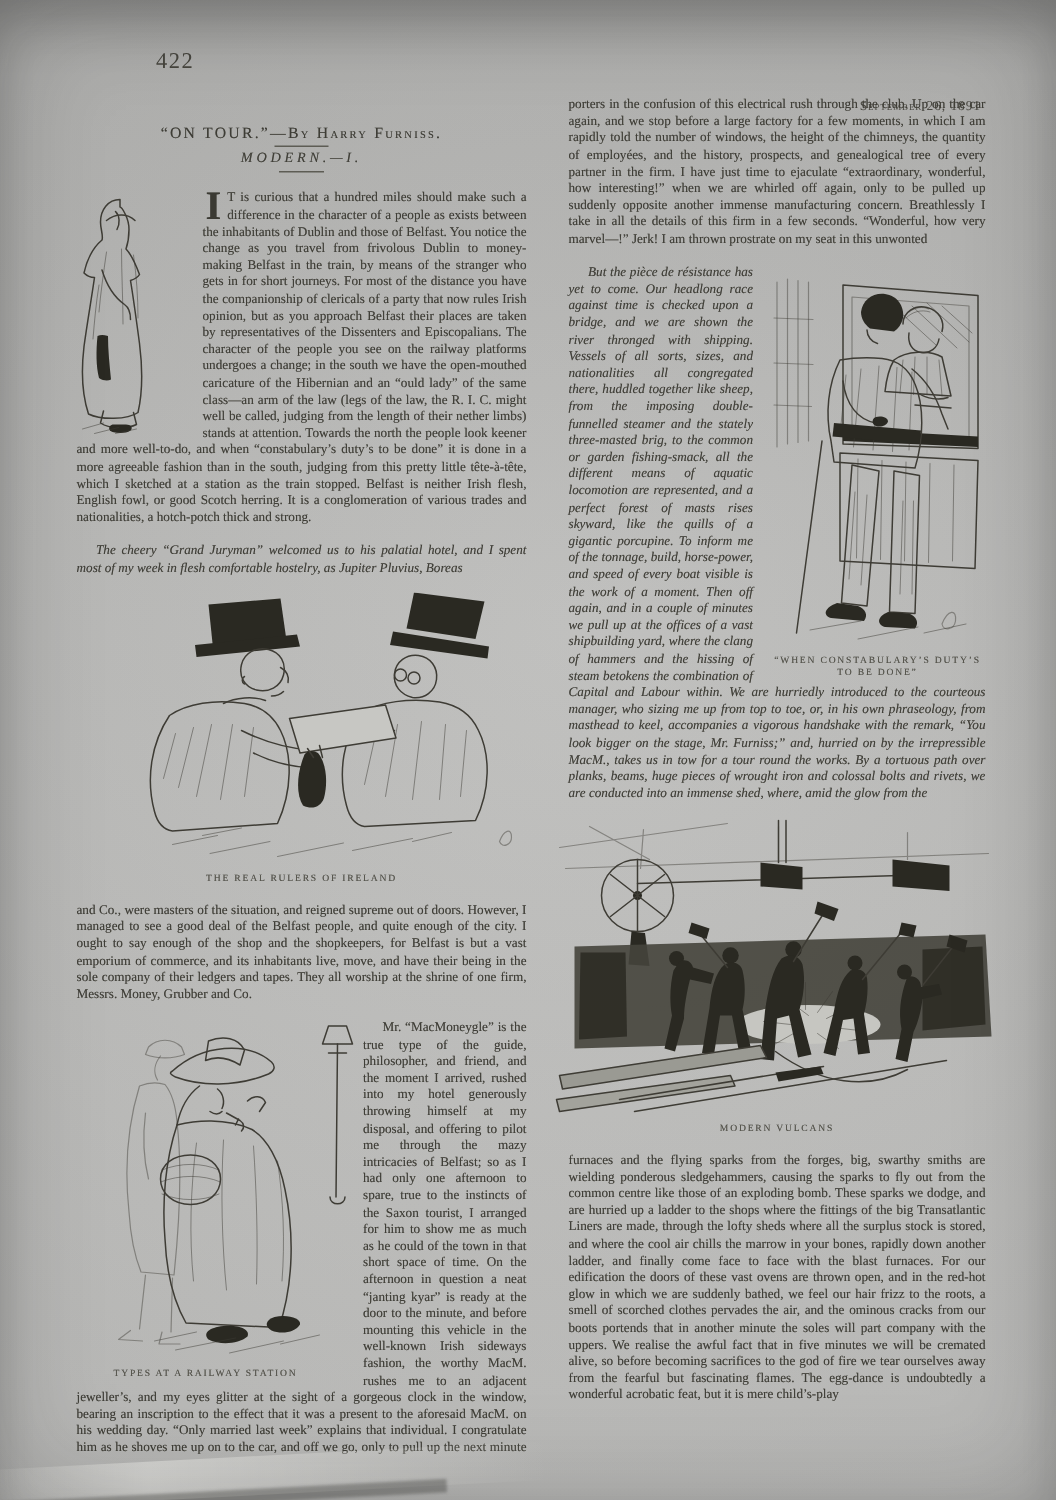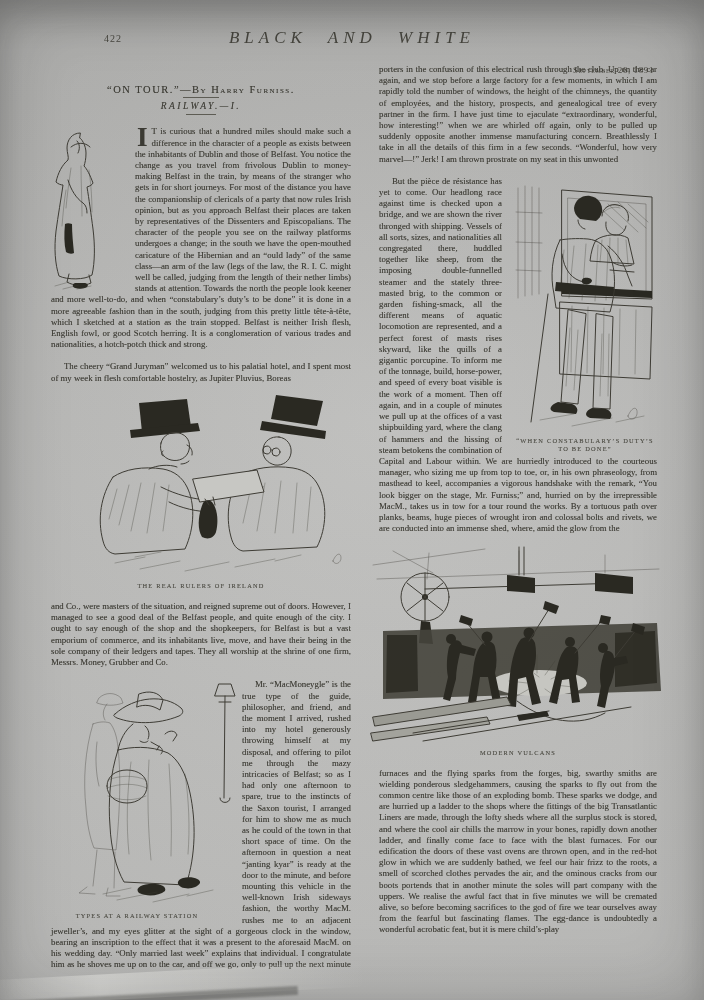--- a/index.html
+++ b/index.html
@@ -8,38 +8,38 @@
       radial-gradient(ellipse 120% 80% at 55% 42%, rgba(255,255,255,0.10), rgba(0,0,0,0.08)),
       linear-gradient(180deg,#a3a3a1 0px,#b2b2b0 50px,#b9b9b7 420px,#c2c2c0 100%);
     font-family:"Liberation Serif","DejaVu Serif",serif;color:#3f3e37;}
   .page::after{content:"";position:absolute;inset:0;pointer-events:none;
     box-shadow:inset 0 0 70px rgba(20,20,18,.22), inset 0 14px 24px rgba(20,20,18,.14);}
   .curl{position:absolute;left:-30px;bottom:4px;width:430px;height:26px;transform:rotate(-3deg);
     background:linear-gradient(90deg, rgba(240,240,236,0), rgba(240,240,236,.5) 30%, rgba(240,240,236,0) 92%);}
   .curl-shadow{position:absolute;left:-12px;bottom:-3px;width:310px;height:9px;transform:rotate(-3deg);
     background:rgba(30,30,28,.30);filter:blur(1px);}
   
-  .pageno{position:absolute;left:104px;top:33px;font-size:10px;letter-spacing:1px;color:#46453e;}
+  .pageno{position:absolute;left:104px;top:33px;font-size:15px;letter-spacing:1px;color:#46453e;}
   .masthead{position:absolute;left:0;right:0;top:28px;text-align:center;font-style:italic;
     font-size:17px;letter-spacing:5px;word-spacing:12px;color:#45443d;}
   .issuedate{position:absolute;right:50px;top:36px;font-size:9px;font-variant:small-caps;
     letter-spacing:.6px;color:#4a4942;margin-top:29px;}
   
   .col{position:absolute;top:56px;height:914px;overflow:hidden;text-align:justify;
     font-size:8.8px;line-height:11.2px;color:#403f38;text-shadow:0 0 .4px rgba(64,63,56,.55);}
   .col-left{left:40px;width:322px;}
   .col-right{left:368px;width:300px;}
   .art-head{text-align:center;margin:6px 0 7px;}
   .art-title{font-size:10.5px;letter-spacing:1.5px;font-variant:small-caps;color:#3e3d36;margin-top:28px;}
   .art-sub{font-size:9.5px;font-style:italic;letter-spacing:2.5px;margin-top:3px;color:#42413a;}
   .rule{height:1px;background:#5d5c54;margin:2px auto 0;}
   .rule-title{width:36px;}
   .rule-sub{width:30px;}
   .para{margin:11px;}
-  .indent{text-indent:13px;}
+  .indent{text-indent:13px;font-style:italic;}
   .dropcap{float:left;font-size:27px;line-height:21px;padding:1px 4px 0 2px;font-weight:bold;color:#3b3a33;}
   
   figure{margin:0;}
   .figure-block{margin:4px 0 3px;text-align:center;}
   .figcap{display:block;font-size:6.4px;letter-spacing:1.2px;color:#55544c;text-align:center;
     margin-top:2px;text-indent:0;line-height:8px;}
   .fig-shawl{float:left;width:92px;height:162px;margin:2px 8px 2px -16px;}
   .figure-float-left{float:left;width:192px;margin:3px 9px 2px -10px;}
   .figure-float-right{float:right;width:148px;margin:2px -2px 2px 9px;}
   .fig path,.fig line,.fig circle,.fig ellipse{stroke:#3e3c35;stroke-width:1;fill:none;
@@ -48,28 +48,27 @@
   .fig .paperfill{fill:#c7c7c3;stroke:#3e3c35;}
   .fig .hatch{stroke-width:.6;opacity:.55;}
   .fig .faint{opacity:.45;stroke-width:.8;}
 </style>
 </head>
 <body>
 
 <div class="page">
 
   <span class="pageno">422</span>
-  <div class="masthead">BLACK AND WHITE</div>
   <span class="issuedate">September 26, 1891</span>
 
   <div class="col col-left">
     <div class="art-head">
       <div class="art-title">“ON TOUR.”—By Harry Furniss.</div>
       <div class="rule rule-title"></div>
-      <div class="art-sub">RAILWAY.—I.</div>
+      <div class="art-sub">MODERN.—I.</div>
       <div class="rule rule-sub"></div>
     </div>
 
     <div class="para">
       <svg class="fig fig-shawl" viewBox="0 0 92 162">
         <path d="M45,5 c-8,0 -13,7 -13,15 0,5 2,9 1,12 -6,5 -10,13 -12,22 2,2 5,3 7,3 -2,14 -5,31 -7,46 -2,17 -1,33 3,45 8,4 26,4 33,-1 3,-13 3,-30 1,-46 -2,-15 -4,-30 -6,-42 3,-1 5,-2 6,-4 -3,-8 -6,-14 -9,-17 1,-3 2,-7 2,-13 0,-8 -5,-15 -6,-15 z" stroke-width="1.1"></path>
         <path d="M36,19 c6,-5 14,-5 19,0"></path>
         <path d="M42,13 c3,3 3,8 1,12"></path>
         <path class="hatch" d="M36,40 c-2,14 -4,28 -5,40 M46,38 c0,16 1,34 1,50 M54,42 c2,14 3,28 3,42 M31,62 c-2,12 -3,24 -4,36"></path>
         <path d="M33,52 c3,10 8,18 15,23 3,2 4,6 4,10"></path>

